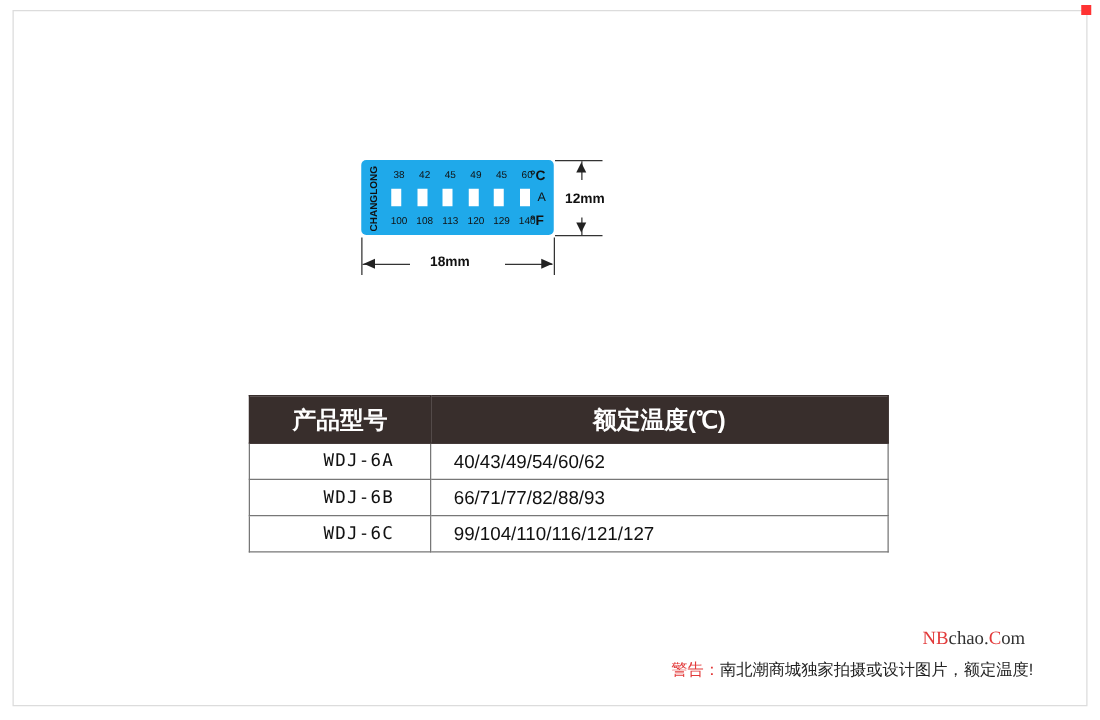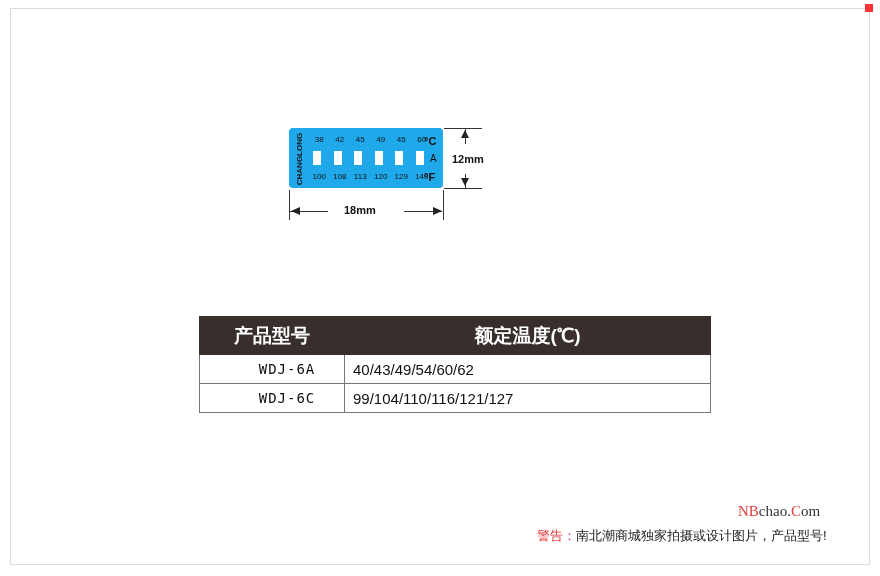--- a/index.html
+++ b/index.html
@@ -29,21 +29,21 @@
   .arrow-up { position:absolute; width:0; height:0; border-left:4px solid transparent; border-right:4px solid transparent; border-bottom:8px solid #222; }
   .arrow-down { position:absolute; width:0; height:0; border-left:4px solid transparent; border-right:4px solid transparent; border-top:8px solid #222; }
   .arrow-left { position:absolute; width:0; height:0; border-top:4px solid transparent; border-bottom:4px solid transparent; border-right:9px solid #222; }
   .arrow-right { position:absolute; width:0; height:0; border-top:4px solid transparent; border-bottom:4px solid transparent; border-left:9px solid #222; }
 
   
   table.spec { position:absolute; left:199px; top:316px; width:512px; border-collapse:collapse; }
   table.spec th { background:#382e2c; color:#ffffff; font-size:19px; font-weight:bold; height:37px; padding:0; border:1px solid #382e2c; }
   table.spec td { height:28px; border:1px solid #777; padding:0; font-size:15px; color:#111; }
   table.spec td.model { width:144px; text-align:center; padding-left:30px; font-family:"DejaVu Sans Mono", monospace; font-size:14px; letter-spacing:1px; box-sizing:border-box; }
-  table.spec td.temp { padding-left:8px; }
+  table.spec td.temp { padding-left:18px; }
   table.spec th.c1 { width:144px; }
 
   .site { position:absolute; left:738px; top:503px; font-family:"Liberation Serif", serif; font-size:15px; color:#333; }
   .site .r { color:#e23a3a; }
   .warn { position:absolute; left:537px; top:527px; font-size:13px; color:#222; }
   .warn .lbl { color:#e23a3a; }
 </style>
 </head>
 <body>
 
@@ -104,24 +104,28 @@
       <th class="c1">产品型号</th>
       <th>额定温度(℃)</th>
     </tr>
   </thead>
   <tbody>
     <tr>
       <td class="model">WDJ-6A</td>
       <td class="temp">40/43/49/54/60/62</td>
     </tr>
     <tr>
+      <td class="model">WDJ-6B</td>
+      <td class="temp">66/71/77/82/88/93</td>
+    </tr>
+    <tr>
       <td class="model">WDJ-6C</td>
       <td class="temp">99/104/110/116/121/127</td>
     </tr>
   </tbody>
 </table>
 
 <div class="site">
   <span class="r">NB</span><span>chao.</span><span class="r">C</span><span>om</span>
 </div>
 <div class="warn">
-  <span class="lbl">警告：</span><span>南北潮商城独家拍摄或设计图片，产品型号!</span>
+  <span class="lbl">警告：</span><span>南北潮商城独家拍摄或设计图片，额定温度!</span>
 </div>
 
 </body></html>

